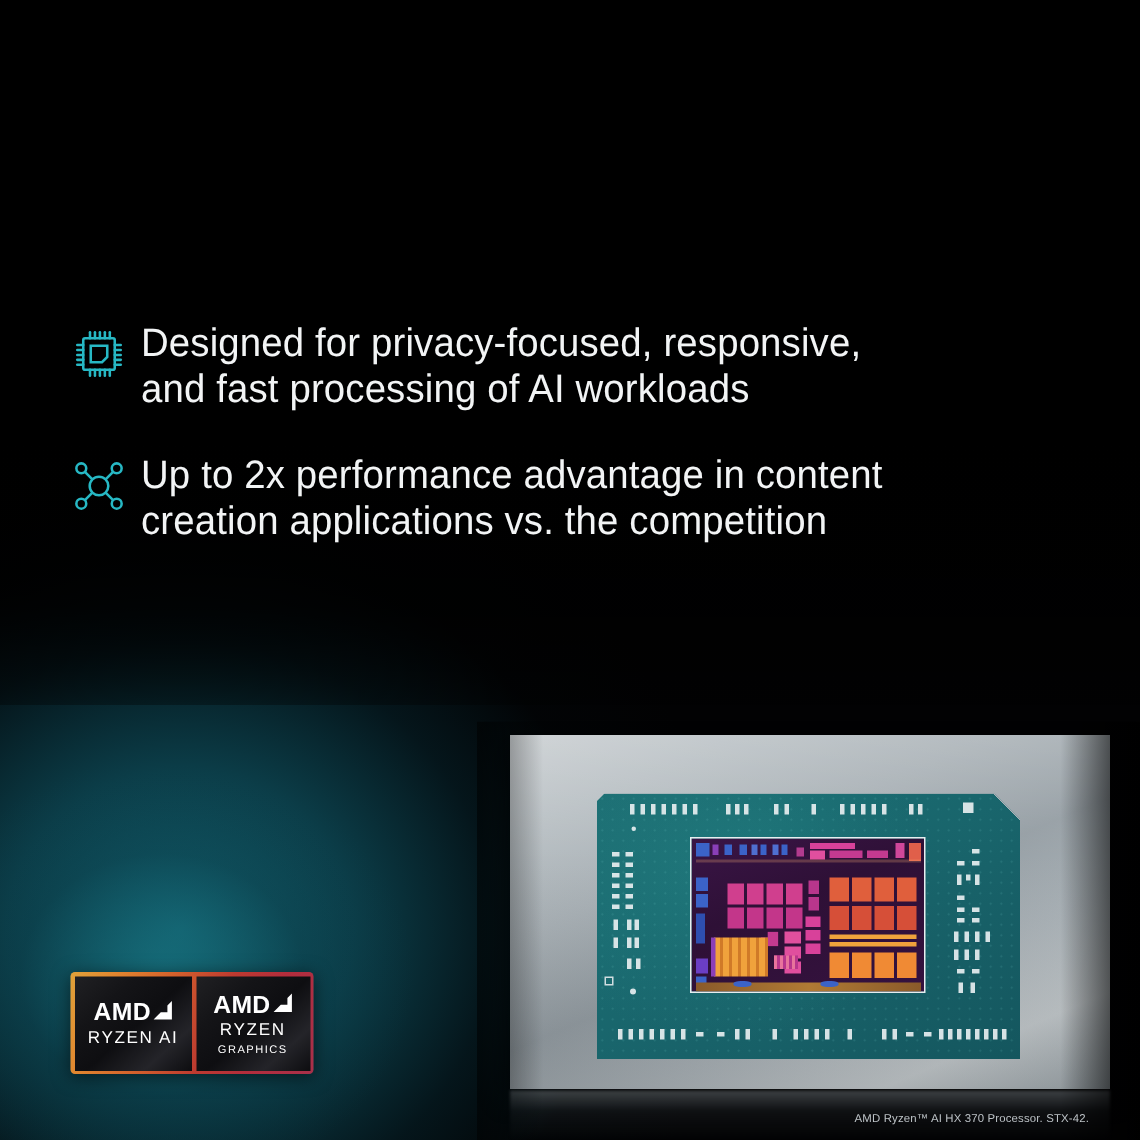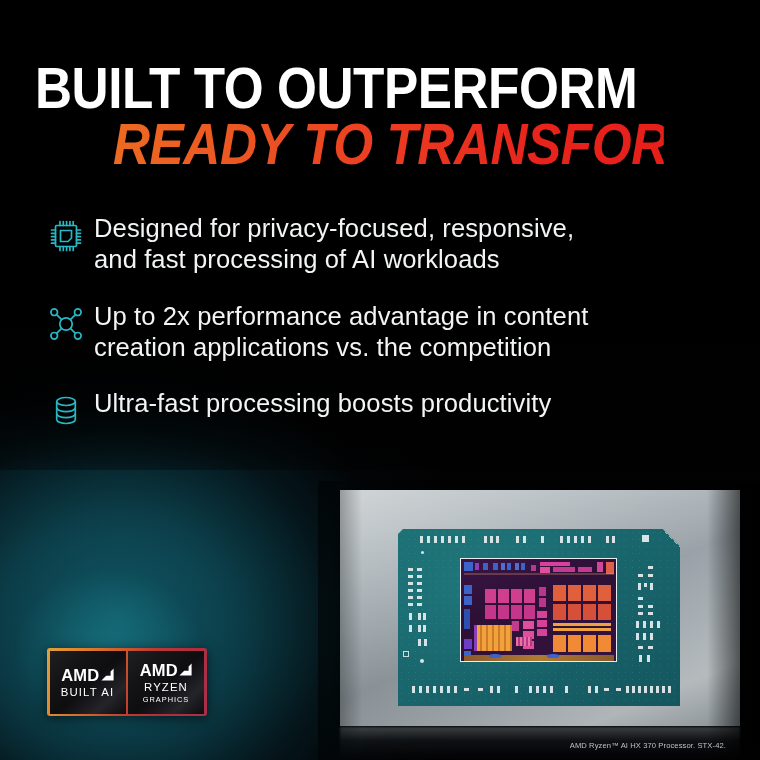--- a/index.html
+++ b/index.html
@@ -252,24 +252,20 @@
 </style>
 </head>
 <body>
 
 <div class="canvas">
 
   <div class="bg-teal-glow"></div>
   <div class="bg-teal-glow2"></div>
   <div class="bg-top-dark"></div>
 
-  <div class="headline">
-    <div class="h-line h-line-1">BUILT TO OUTPERFORM</div>
-    <div class="h-line h-line-2">READY TO TRANSFORM</div>
-  </div>
 
   <div class="bullets">
 
     <div class="bullet">
       <div class="bullet-icon">
         <svg width="40" height="40" viewBox="0 0 40 40" fill="none" stroke="#27B8C4" stroke-width="1.7">
           <rect x="9.5" y="9.5" width="21" height="21" rx="1.2"></rect>
           <path d="M14.5 14.5 h11 v7.5 l-3.5 3.5 h-7.5 z"></path>
           <g stroke-linecap="round">
             <path d="M14 9.5 V5.5"></path>
@@ -314,33 +310,20 @@
           <path d="M10.6 29.4 L15.6 24.4"></path>
           <path d="M29.4 29.4 L24.4 24.4"></path>
         </svg>
       </div>
       <div class="bullet-text">
         <div>Up to 2x performance advantage in content</div>
         <div>creation applications vs. the competition</div>
       </div>
     </div>
 
-    <div class="bullet">
-      <div class="bullet-icon">
-        <svg width="40" height="40" viewBox="0 0 40 40" fill="none" stroke="#27B8C4" stroke-width="1.7">
-          <ellipse cx="20" cy="10.5" rx="9.3" ry="4.0"></ellipse>
-          <path d="M10.7 10.5 V28.5 C10.7 30.7 14.9 32.5 20 32.5 C25.1 32.5 29.3 30.7 29.3 28.5 V10.5"></path>
-          <path d="M10.7 16.6 C10.7 18.8 14.9 20.6 20 20.6 C25.1 20.6 29.3 18.8 29.3 16.6"></path>
-          <path d="M10.7 22.6 C10.7 24.8 14.9 26.6 20 26.6 C25.1 26.6 29.3 24.8 29.3 22.6"></path>
-        </svg>
-      </div>
-      <div class="bullet-text">
-        <div>Ultra-fast processing boosts productivity</div>
-      </div>
-    </div>
 
   </div>
 
   <div class="chip-photo">
 
     <div class="chip-frame">
 
       <div class="chip-sub">
         <div class="sub-dots"></div>
 
@@ -531,21 +514,21 @@
 
     <div class="badge">
       <div class="amd-word">
         <span>AMD</span>
         <span class="amd-arrow">
           <svg width="13" height="13" viewBox="0 0 13 13">
             <path d="M0.4 12.6 L5.2 7.8 H9.6 V3.4 L12.6 0.4 V12.6 Z" fill="#ffffff"></path>
           </svg>
         </span>
       </div>
-      <div class="badge-sub">BUILT AI</div>
+      <div class="badge-sub">RYZEN AI</div>
     </div>
 
     <div class="badge">
       <div class="amd-word">
         <span>AMD</span>
         <span class="amd-arrow">
           <svg width="13" height="13" viewBox="0 0 13 13">
             <path d="M0.4 12.6 L5.2 7.8 H9.6 V3.4 L12.6 0.4 V12.6 Z" fill="#ffffff"></path>
           </svg>
         </span>

